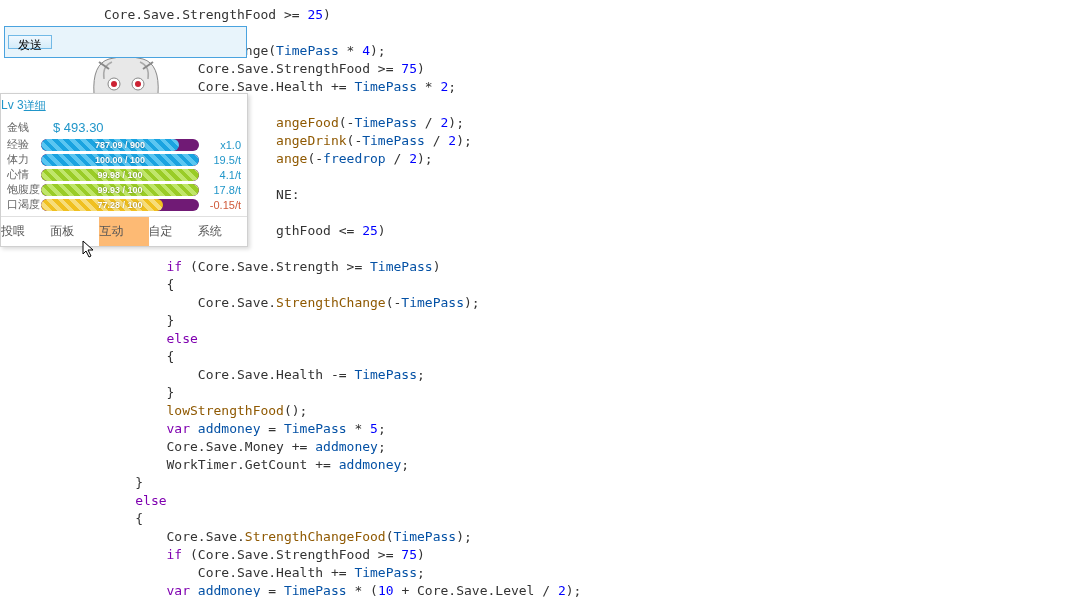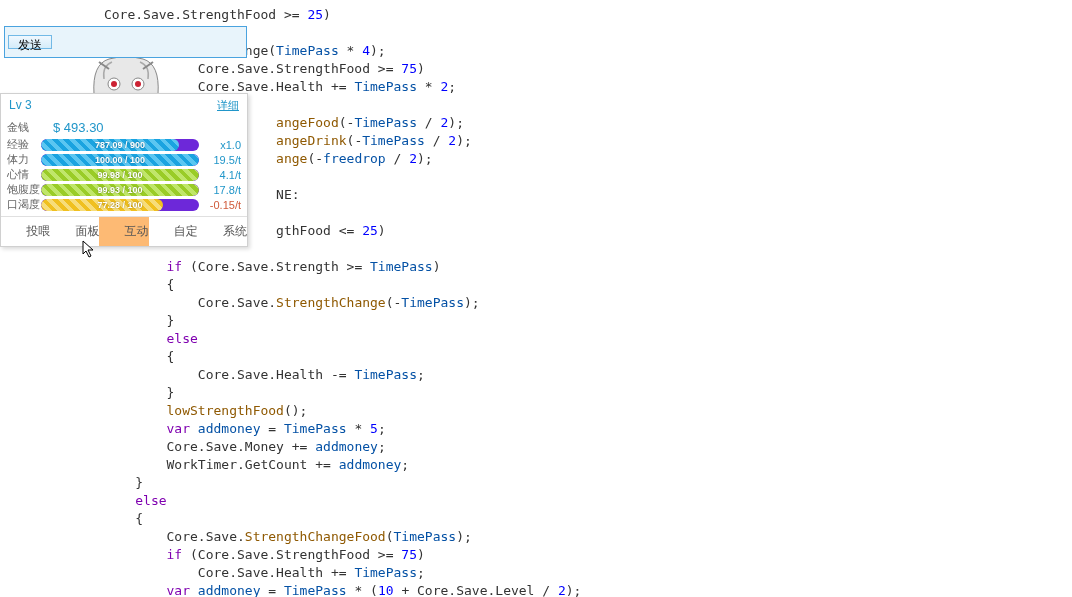--- a/index.html
+++ b/index.html
@@ -5,36 +5,36 @@
   html,body{margin:0;padding:0;background:#fff;font-family:"Microsoft YaHei",sans-serif;font-size:12px;color:#333;width:1072px;height:597px;overflow:hidden;position:relative}
   pre.code{position:absolute;left:0;top:0;margin:0;padding:6px 10px;font-family:Consolas,monospace;font-size:13px;line-height:18px;white-space:pre}
   .kw{color:#7f00b0}.num{color:#0000ff}.fn{color:#8f5902}.var{color:#0451a5}.mem{color:#333}
   .chat-panel{position:absolute;left:4px;top:26px;width:239px;height:28px;border:1px solid #4aa3df;background:#e8f4fb;display:flex;align-items:center;padding:1px;z-index:5}
   .chat-input{flex:1;height:24px;border:1px solid #72b9e6;padding:0 4px;font-size:12px;color:#333;background:#fff;outline:none}
   .chat-input::placeholder{color:#b0b0b0}
   .chat-send{width:44px;height:14px;background:linear-gradient(#f0f8ff,#d5ecf9);border:1px solid #72b9e6;margin-left:2px;font-size:12px;cursor:pointer}
   .pet{position:absolute;left:84px;top:54px;width:84px;height:42px;z-index:4}
   .pet svg{width:84px;height:42px}
   .status-panel{position:absolute;left:0;top:93px;width:246px;background:#fff;border:1px solid #d0d0d0;box-shadow:2px 2px 4px rgba(0,0,0,.15);z-index:6}
-  .status-head{display:flex;justify-content:space-between;padding:4px 8px}
+  .status-head{display:flex;justify-content:flex-start;padding:4px 0}
   .status-head .lv{color:#2196c9;font-size:12px}
   .status-head .det{color:#2196c9;font-size:11px;cursor:pointer;text-decoration:underline}
   .stat-row{display:flex;align-items:center;padding:0 6px;height:15px}
   .stat-label{width:34px;font-size:11px;color:#666}
   .stat-money{color:#2196c9;font-size:13px;margin-left:12px}
-  .bar{position:relative;width:160px;height:12px;background:#6d28d9;border-radius:6px;overflow:hidden}
+  .bar{position:relative;width:160px;height:12px;background:#701a75;border-radius:6px;overflow:hidden}
   .bar-fill{position:absolute;left:0;top:0;height:100%;border-radius:6px}
   .bar-fill.blue{background:repeating-linear-gradient(45deg,#1aa3e0,#1aa3e0 4px,#5bc6f1 4px,#5bc6f1 8px)}
   .bar-fill.green{background:repeating-linear-gradient(45deg,#9acc27,#9acc27 4px,#c0e66a 4px,#c0e66a 8px)}
   .bar-fill.yellow{background:repeating-linear-gradient(45deg,#f0c020,#f0c020 4px,#f7dd7a 4px,#f7dd7a 8px)}
   .bar-text{position:absolute;left:0;right:0;top:0;bottom:0;text-align:center;font-size:9px;color:#fff;line-height:12px;font-weight:bold;text-shadow:0 0 2px rgba(0,0,0,.4)}
   .rate{width:42px;text-align:right;font-size:11px;color:#2196c9}
   .rate.neg{color:#d05a3a}
   .tabs{display:flex;border-top:1px solid #e0e0e0;margin-top:4px}
-  .tab{flex:1;text-align:right;padding:6px 0;font-size:12px;color:#555;cursor:pointer}
+  .tab{flex:1;text-align:left;padding:6px 0;font-size:12px;color:#555;cursor:pointer}
   .tab.active{background:#fdba74}
   .cursor{position:absolute;left:82px;top:240px;z-index:10;pointer-events:none}
 </style>
 </head>
 <body>
 
 <pre class="code" id="code-block"><span class="mem">            Core.Save.StrengthFood &gt;= </span><span class="num">25</span><span class="mem">)</span>
 <span class="mem"></span>
 <span class="mem">                        gthChange(</span><span class="var">TimePass</span><span class="mem"> * </span><span class="num">4</span><span class="mem">);</span>
 <span class="mem">                        Core.Save.StrengthFood &gt;= </span><span class="num">75</span><span class="mem">)</span>

